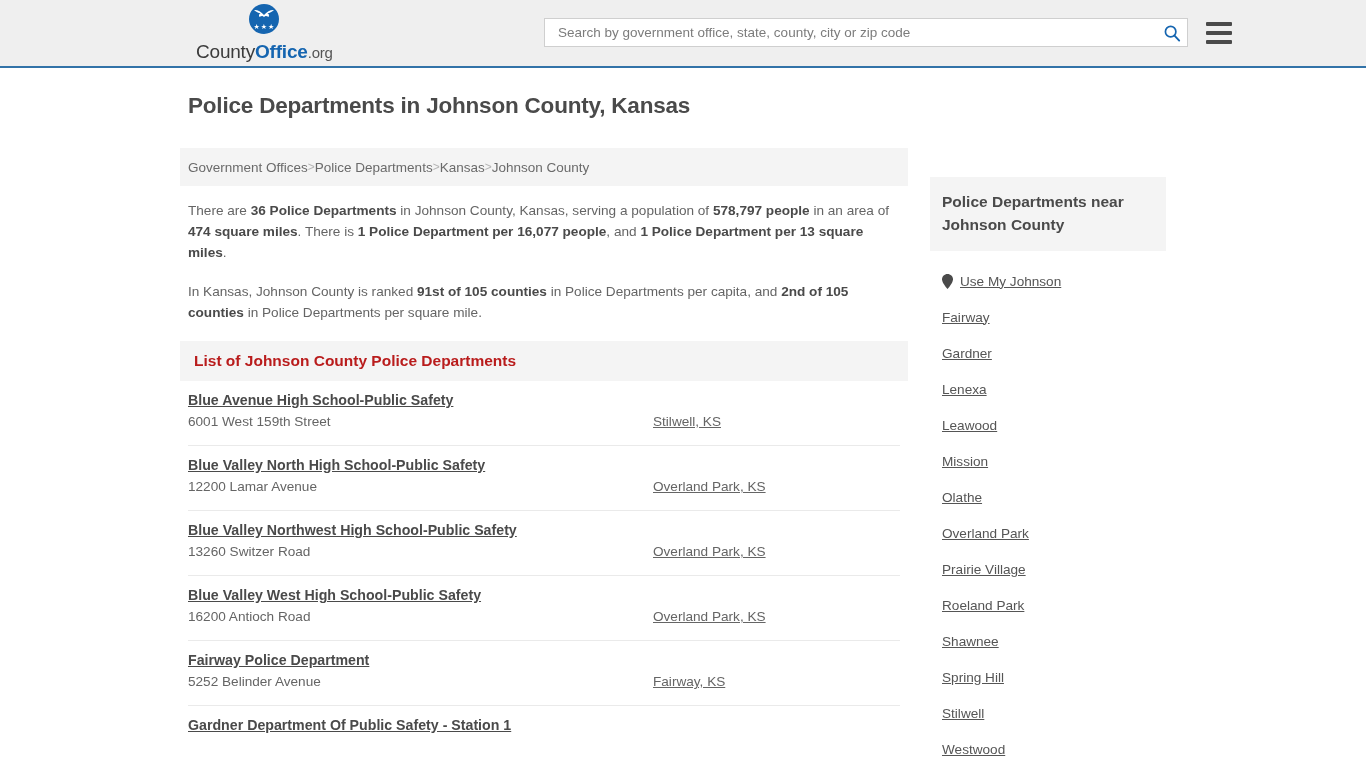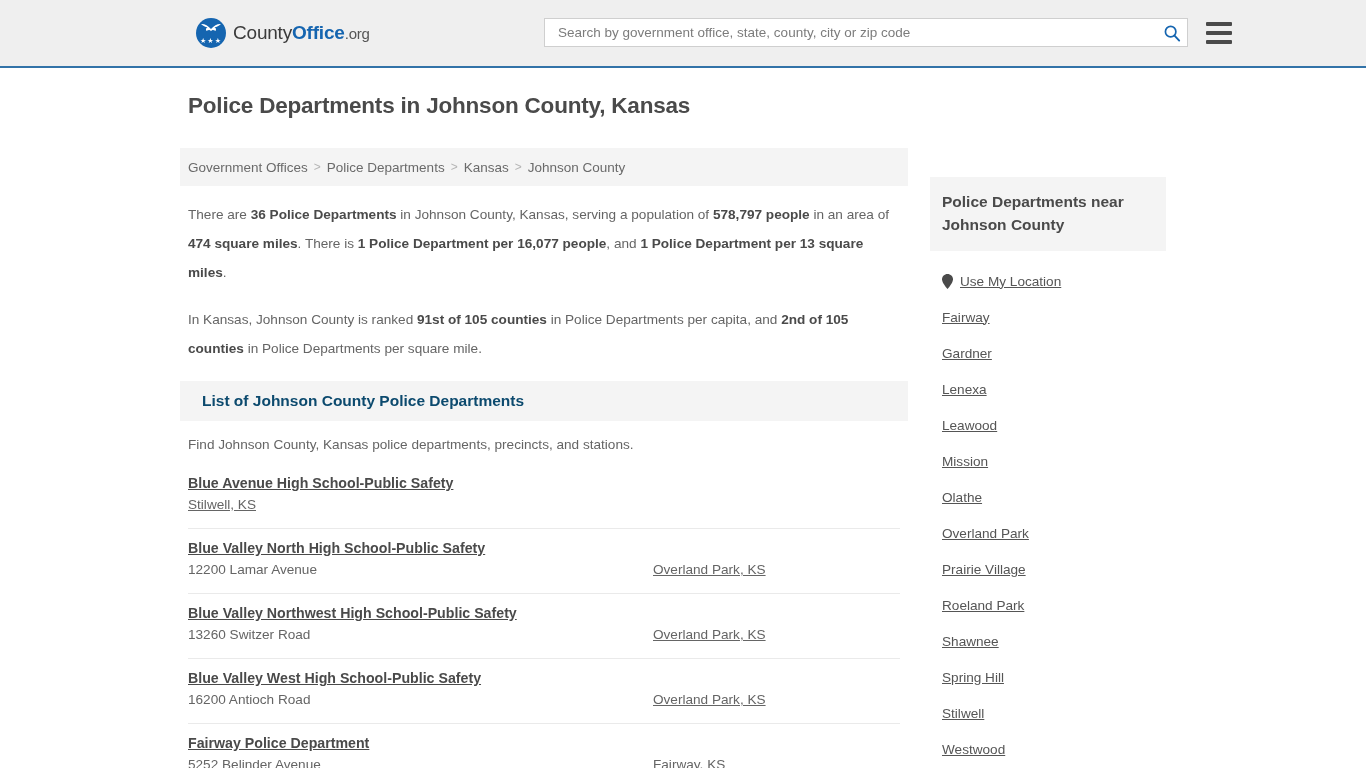--- a/index.html
+++ b/index.html
@@ -22,20 +22,21 @@
     display: flex;
     align-items: center;
     position: relative;
   }
   .brand {
     display: flex;
     align-items: center;
     margin-left: 196px;
     text-decoration: none;
     gap: 7px;
+    flex-direction: column;
   }
   .brand-mark {
     width: 30px;
     height: 30px;
     border-radius: 50%;
     background: #1565b0;
     position: relative;
     flex: 0 0 auto;
     overflow: hidden;
   }
@@ -131,52 +132,51 @@
   }
 
   .breadcrumb {
     background: #f4f4f4;
     height: 38px;
     display: flex;
     align-items: center;
     padding: 0 8px;
     font-size: 13.5px;
     color: #6a6a6a;
-    gap: 6px;
   }
   .breadcrumb a {
     color: #6a6a6a;
     text-decoration: none;
   }
   .breadcrumb .sep { color: #b5b5b5; font-size: 12px; }
 
   .intro {
     padding: 0 8px;
     margin-top: 14px;
   }
   .intro p {
     font-size: 13.6px;
-    line-height: 29px;
+    line-height: 21px;
     color: #656565;
     margin: 0 0 18px 0;
   }
   .intro p b { color: #4a4a4a; font-weight: bold; }
 
   .section-head {
     background: #f4f4f4;
     height: 40px;
     display: flex;
     align-items: center;
     padding: 0 10px;
     margin-top: 4px;
   }
   .section-head h2 {
-    margin: 12px;
+    margin: 4px;
     font-size: 15.5px;
-    color: #0c4a6e;
+    color: #b91c1c;
     font-weight: bold;
     text-align: center;
   }
   .section-sub {
     font-size: 13.6px;
     color: #656565;
     padding: 0 8px;
     margin: 16px 0 12px 0;
   }
 
@@ -288,27 +288,27 @@
 
       <div class="intro">
         <p><span>There are </span><b>36 Police Departments</b><span> in Johnson County, Kansas, serving a population of </span><b>578,797 people</b><span> in an area of </span><b>474 square miles</b><span>. There is </span><b>1 Police Department per 16,077 people</b><span>, and </span><b>1 Police Department per 13 square miles</b><span>.</span></p>
 
         <p><span>In Kansas, Johnson County is ranked </span><b>91st of 105 counties</b><span> in Police Departments per capita, and </span><b>2nd of 105 counties</b><span> in Police Departments per square mile.</span></p>
       </div>
 
       <div class="section-head">
         <h2>List of Johnson County Police Departments</h2>
       </div>
-      <div class="section-sub">Find Johnson County, Kansas police departments, precincts, and stations.</div>
 
       <div class="listing">
 
         <div class="listing-row">
           <span class="name">Blue Avenue High School-Public Safety</span>
           <div class="addr-line">
+            <span class="addr">6001 West 159th Street</span>
             <span class="city">Stilwell, KS</span>
           </div>
         </div>
 
         <div class="listing-row">
           <span class="name">Blue Valley North High School-Public Safety</span>
           <div class="addr-line">
             <span class="addr">12200 Lamar Avenue</span>
             <span class="city">Overland Park, KS</span>
           </div>
@@ -349,21 +349,21 @@
     <div class="side-col">
       <div class="side-head">
         <h3>Police Departments near Johnson County</h3>
       </div>
       <div class="side-links">
 
         <div class="side-link">
           <svg class="pin-icon" viewBox="0 0 11 15">
             <path d="M5.5 0 C2.5 0 0 2.4 0 5.3 C0 9.2 5.5 15 5.5 15 C5.5 15 11 9.2 11 5.3 C11 2.4 8.5 0 5.5 0 Z" fill="#4a4a4a"></path>
           </svg>
-          <a>Use My Location</a>
+          <a>Use My Johnson</a>
         </div>
 
         <div class="side-link">
             <a>Fairway</a>
           </div>
         <div class="side-link">
             <a>Gardner</a>
           </div>
         <div class="side-link">
             <a>Lenexa</a>

